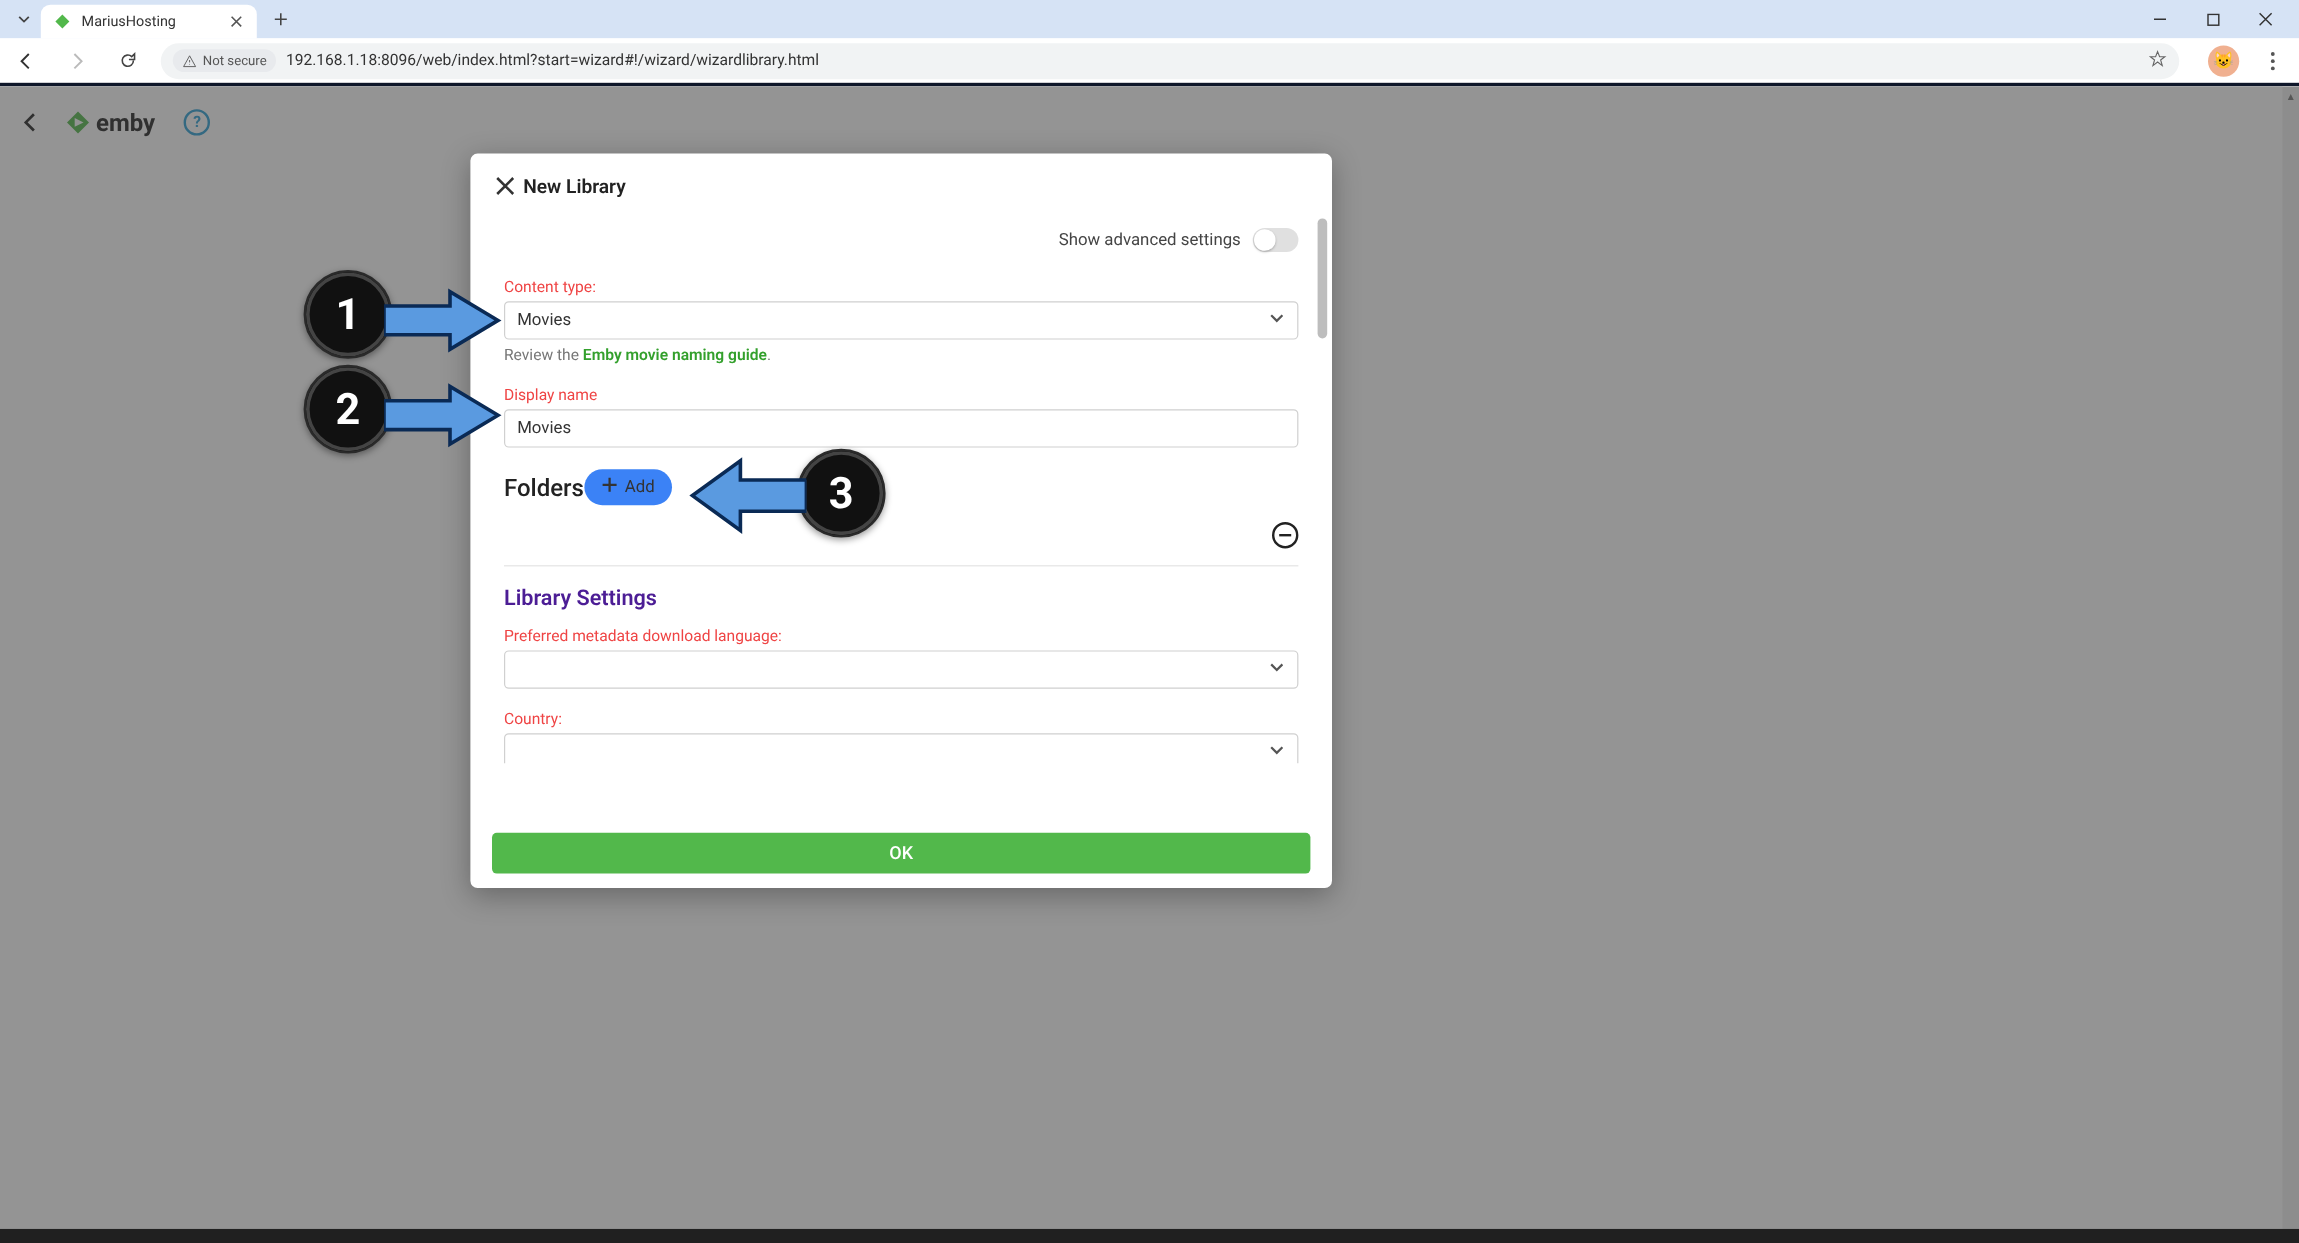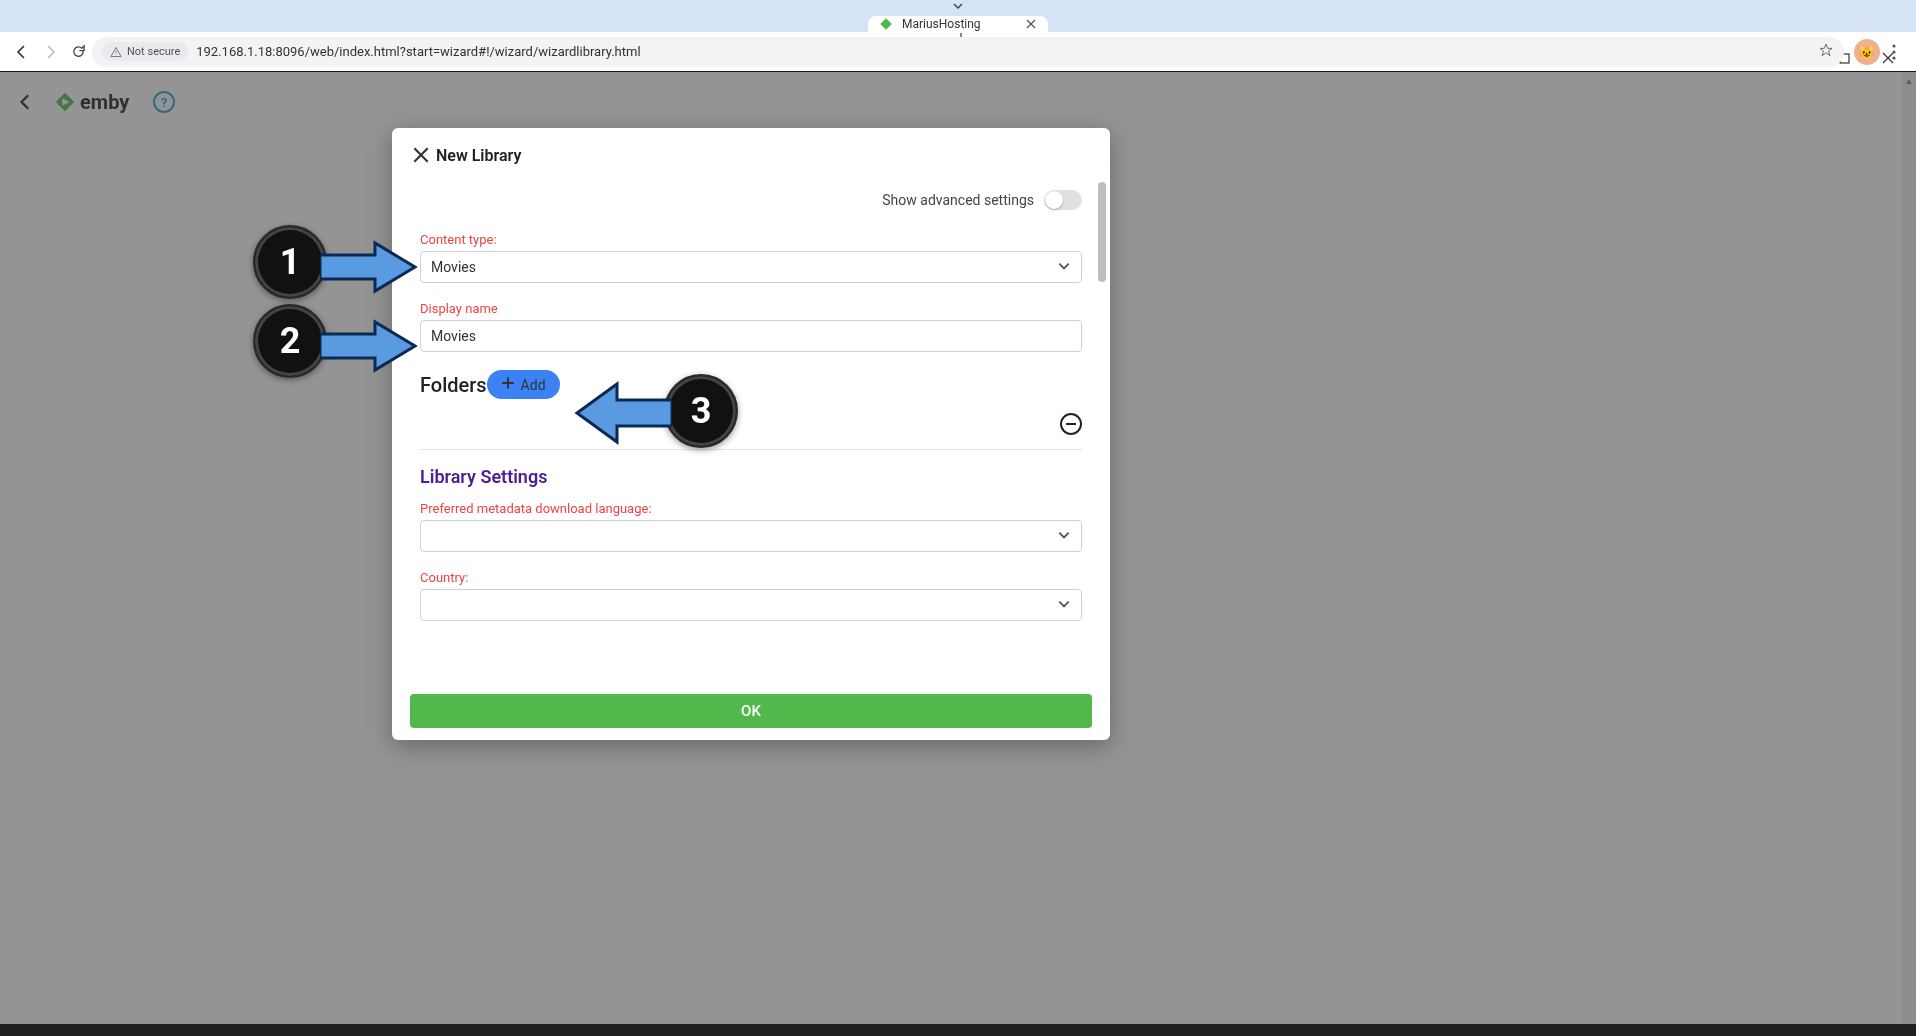--- a/index.html
+++ b/index.html
@@ -1,29 +1,29 @@
 <!DOCTYPE html>
 <html><head>
 <meta charset="utf-8">
 <style>
   * { box-sizing: border-box; margin: 0; padding: 0; font-family: -apple-system, BlinkMacSystemFont, "Segoe UI", Roboto, Arial, sans-serif; }
   html, body { width: 1916px; height: 1036px; overflow: hidden; background: #fff; }
 
   
-  .browser-top { background: #d6e3f5; height: 32px; display: flex; align-items: center; padding: 0 6px; flex-direction: column; }
+  .browser-top { background: #d6e3f5; height: 32px; display: flex; align-items: center; padding: 0 6px; }
   .tab-dropdown { width: 20px; height: 20px; display: flex; align-items: center; justify-content: center; color: #444; margin: 0 4px; cursor: pointer; }
   .tab { background: #fff; border-radius: 8px 8px 0 0; height: 28px; display: flex; align-items: center; padding: 0 10px; gap: 8px; min-width: 180px; margin-top: 4px; }
   .tab .favicon { width: 16px; height: 16px; display: flex; align-items: center; justify-content: center; }
   .tab .title { font-size: 12px; color: #333; flex: 1; }
   .tab .close { width: 14px; height: 14px; display: flex; align-items: center; justify-content: center; color: #555; cursor: pointer; }
   .newtab { width: 28px; height: 28px; display: flex; align-items: center; justify-content: center; color: #444; cursor: pointer; margin-left: 6px; }
   .window-controls { margin-left: auto; display: flex; gap: 0; }
   .window-controls div { width: 44px; height: 28px; display: flex; align-items: center; justify-content: center; cursor: pointer; color: #333; }
 
-  .addr-bar { background: #fff; height: 40px; display: flex; align-items: center; padding: 0 8px; gap: 0; border-bottom: 1px solid #0f172a; }
+  .addr-bar { background: #fff; height: 40px; display: flex; align-items: center; padding: 0 8px; gap: 14px; border-bottom: 3px solid #0f172a; }
   .nav-btn { width: 28px; height: 28px; display: flex; align-items: center; justify-content: center; color: #555; cursor: pointer; border-radius: 50%; }
   .nav-btn.disabled { color: #bbb; cursor: default; }
   .url-wrap { flex: 1; display: flex; align-items: center; background: #f1f3f4; border-radius: 16px; height: 30px; padding: 0 10px; gap: 8px; }
   .secure-chip { display: flex; align-items: center; gap: 5px; background: #e8eaed; border-radius: 12px; padding: 3px 8px; font-size: 11px; color: #555; }
   .url-text { font-size: 13px; color: #333; flex: 1; }
   .star { color: #666; cursor: pointer; }
   .profile { width: 26px; height: 26px; border-radius: 50%; background: #f0b090; display: flex; align-items: center; justify-content: center; font-size: 14px; margin-left: 10px; cursor: pointer; }
   .kebab { width: 28px; height: 28px; display: flex; align-items: center; justify-content: center; color: #555; cursor: pointer; }
 
   
@@ -212,20 +212,23 @@
       </div>
 
       <div class="block">
         <div class="field-label">Content type:</div>
         <div class="select">
           <span>Movies</span>
           <span class="chev"><svg width="14" height="14" viewBox="0 0 12 12">
                 <path d="M2 4l4 4 4-4" stroke="#555" stroke-width="1.6" fill="none"></path>
               </svg></span>
         </div>
+        <div class="help-line">
+          <span>Review the </span><a href="#">Emby movie naming guide</a><span>.</span>
+        </div>
       </div>
 
       <div class="block">
         <div class="field-label">Display name</div>
         <div class="input">
           <span>Movies</span>
         </div>
       </div>
 
       <div class="folders-row">

